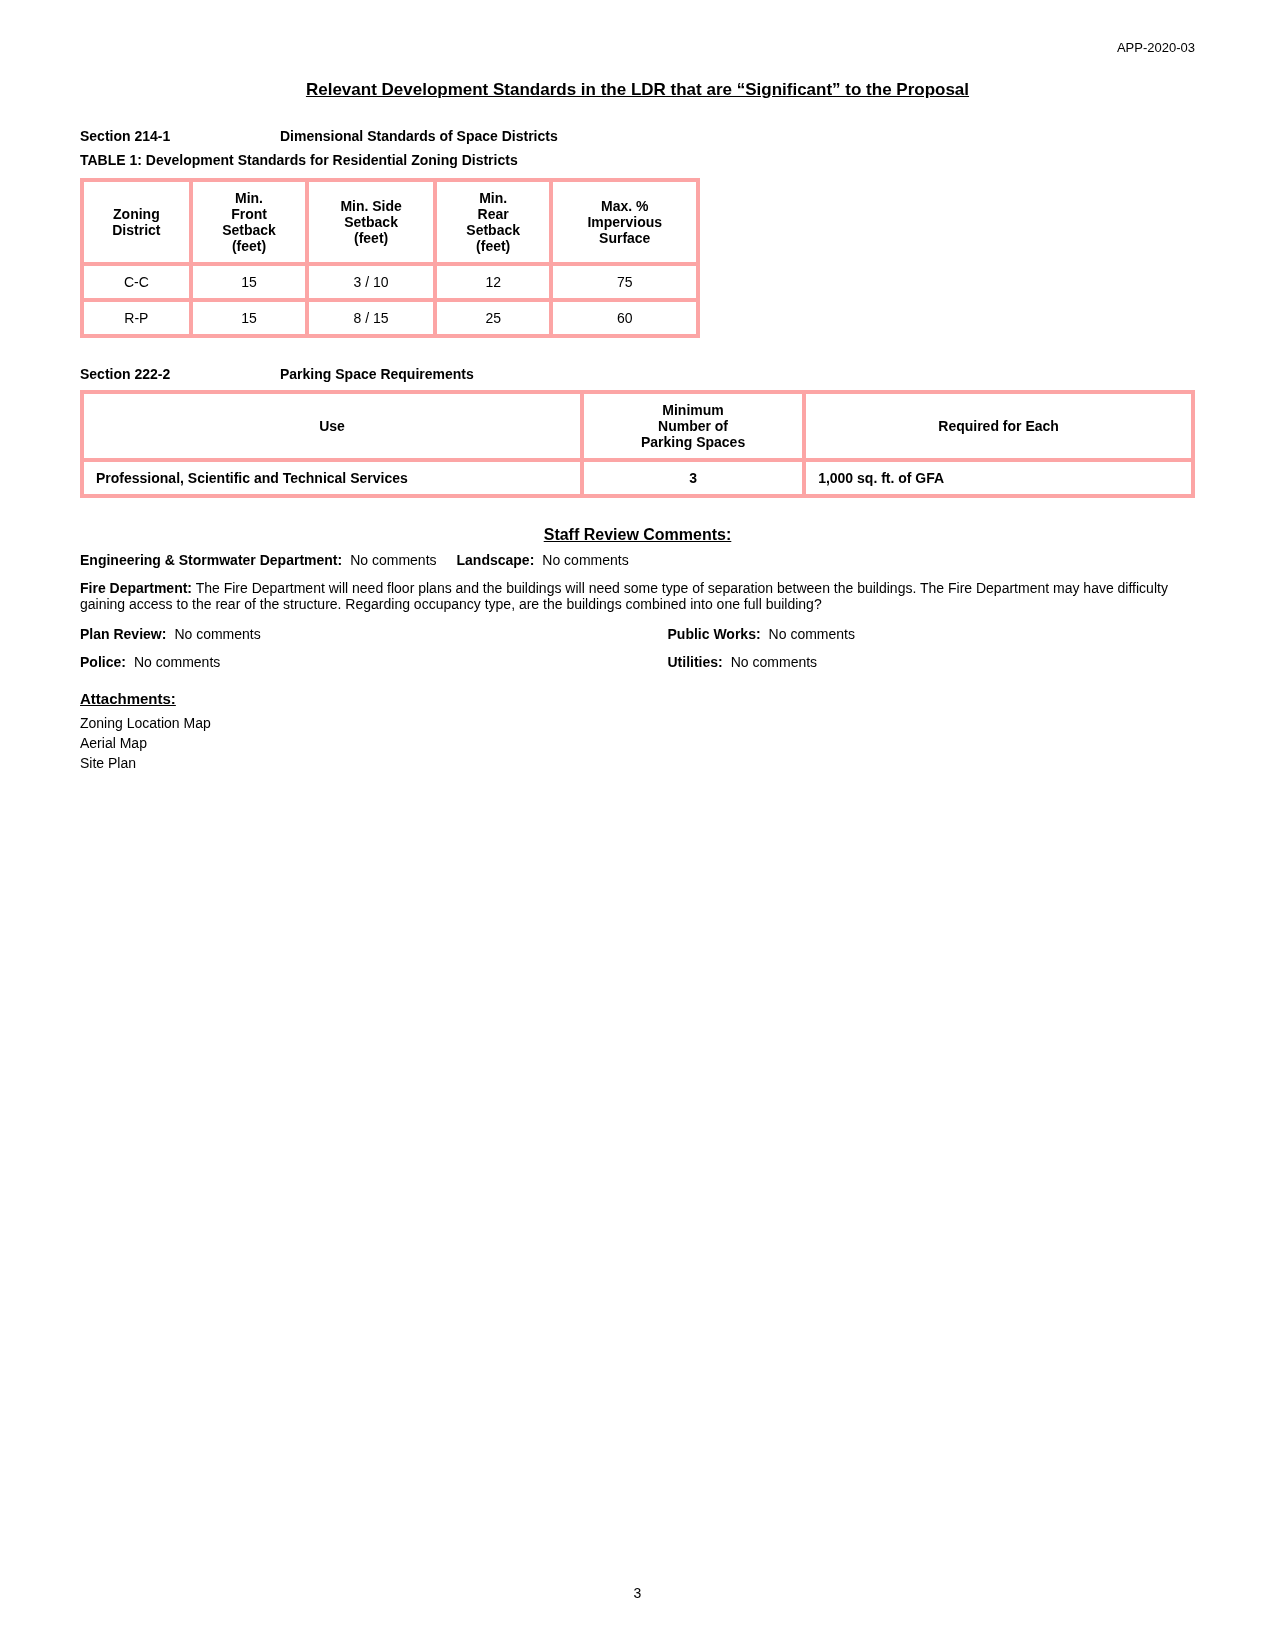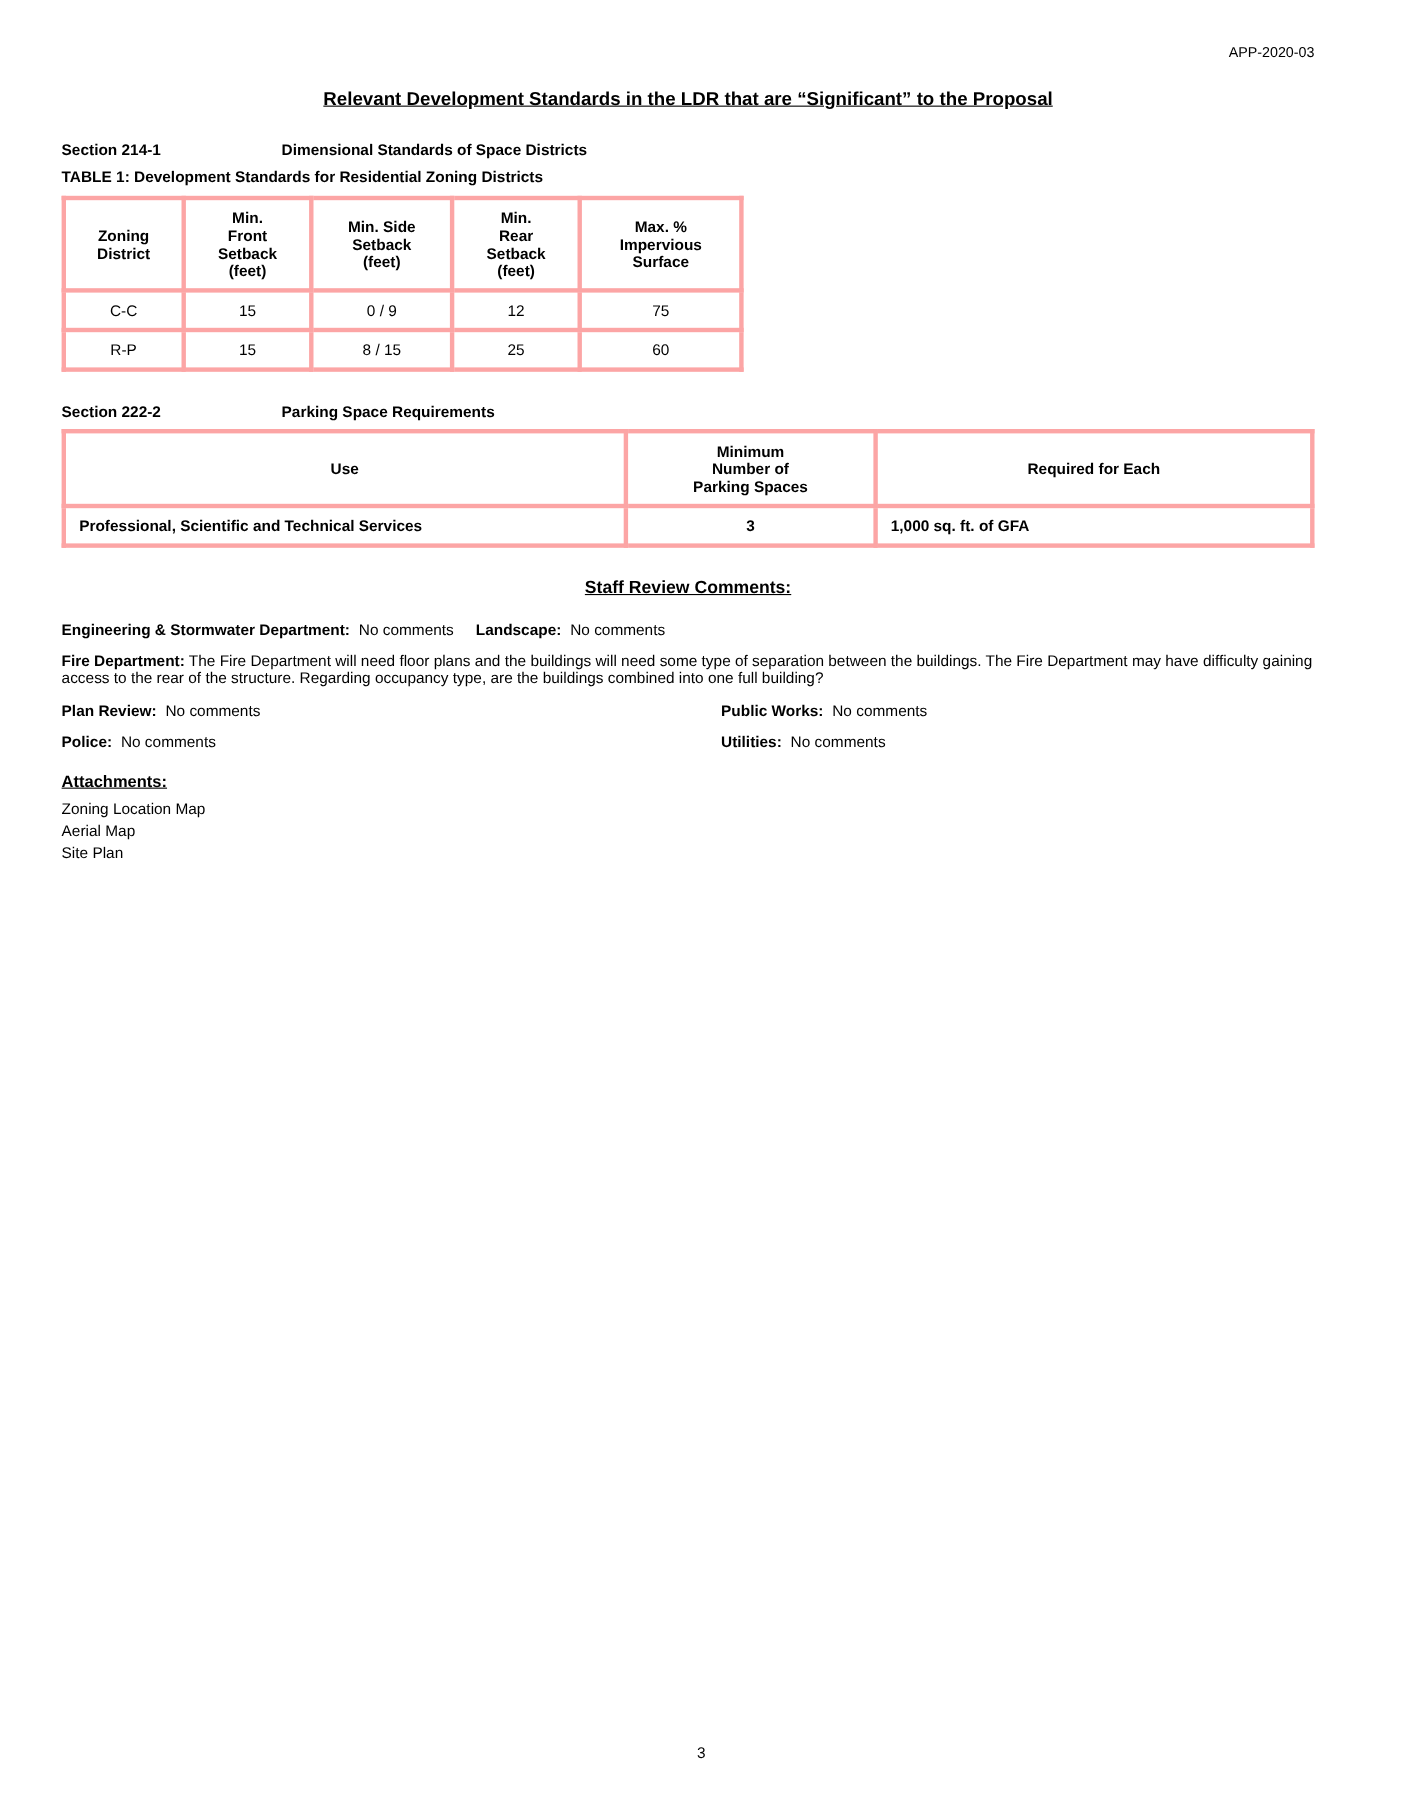--- a/index.html
+++ b/index.html
@@ -11,21 +11,21 @@
     body {
       background: #ffffff;
       font-family: Arial, Helvetica, sans-serif;
       font-size: 14px;
       color: #000000;
     }
 
     .page {
       width: 1275px;
       min-height: 1651px;
-      padding: 60px 80px 80px 56px;
+      padding: 60px 80px 80px 80px;
       position: relative;
     }
 
     .doc-id {
       position: absolute;
       top: 40px;
       right: 80px;
       font-size: 13px;
     }
 
@@ -110,21 +110,21 @@
       text-align: left;
       font-weight: bold;
       width: 35%;
     }
 
     .sub-title {
       text-align: center;
       font-size: 16px;
       font-weight: bold;
       text-decoration: underline;
-      margin-bottom: 20px;
+      margin-bottom: 8px;
     }
 
     .comments-row {
       display: flex;
       gap: 20px;
       margin-bottom: 12px;
       flex-wrap: wrap;
     }
 
     .comment-item {
@@ -216,21 +216,21 @@
           <th>Min.<br>Front<br>Setback<br>(feet)</th>
           <th>Min. Side<br>Setback<br>(feet)</th>
           <th>Min.<br>Rear<br>Setback<br>(feet)</th>
           <th>Max.  %<br>Impervious<br>Surface</th>
         </tr>
       </thead>
       <tbody id="table1-body">
       <tr>
             <td>C-C</td>
             <td>15</td>
-            <td>0 / 9</td>
+            <td>3 / 10</td>
             <td>12</td>
             <td>75</td>
           </tr>
           <tr>
             <td>R-P</td>
             <td>15</td>
             <td>8 / 15</td>
             <td>25</td>
             <td>60</td>
           </tr>

